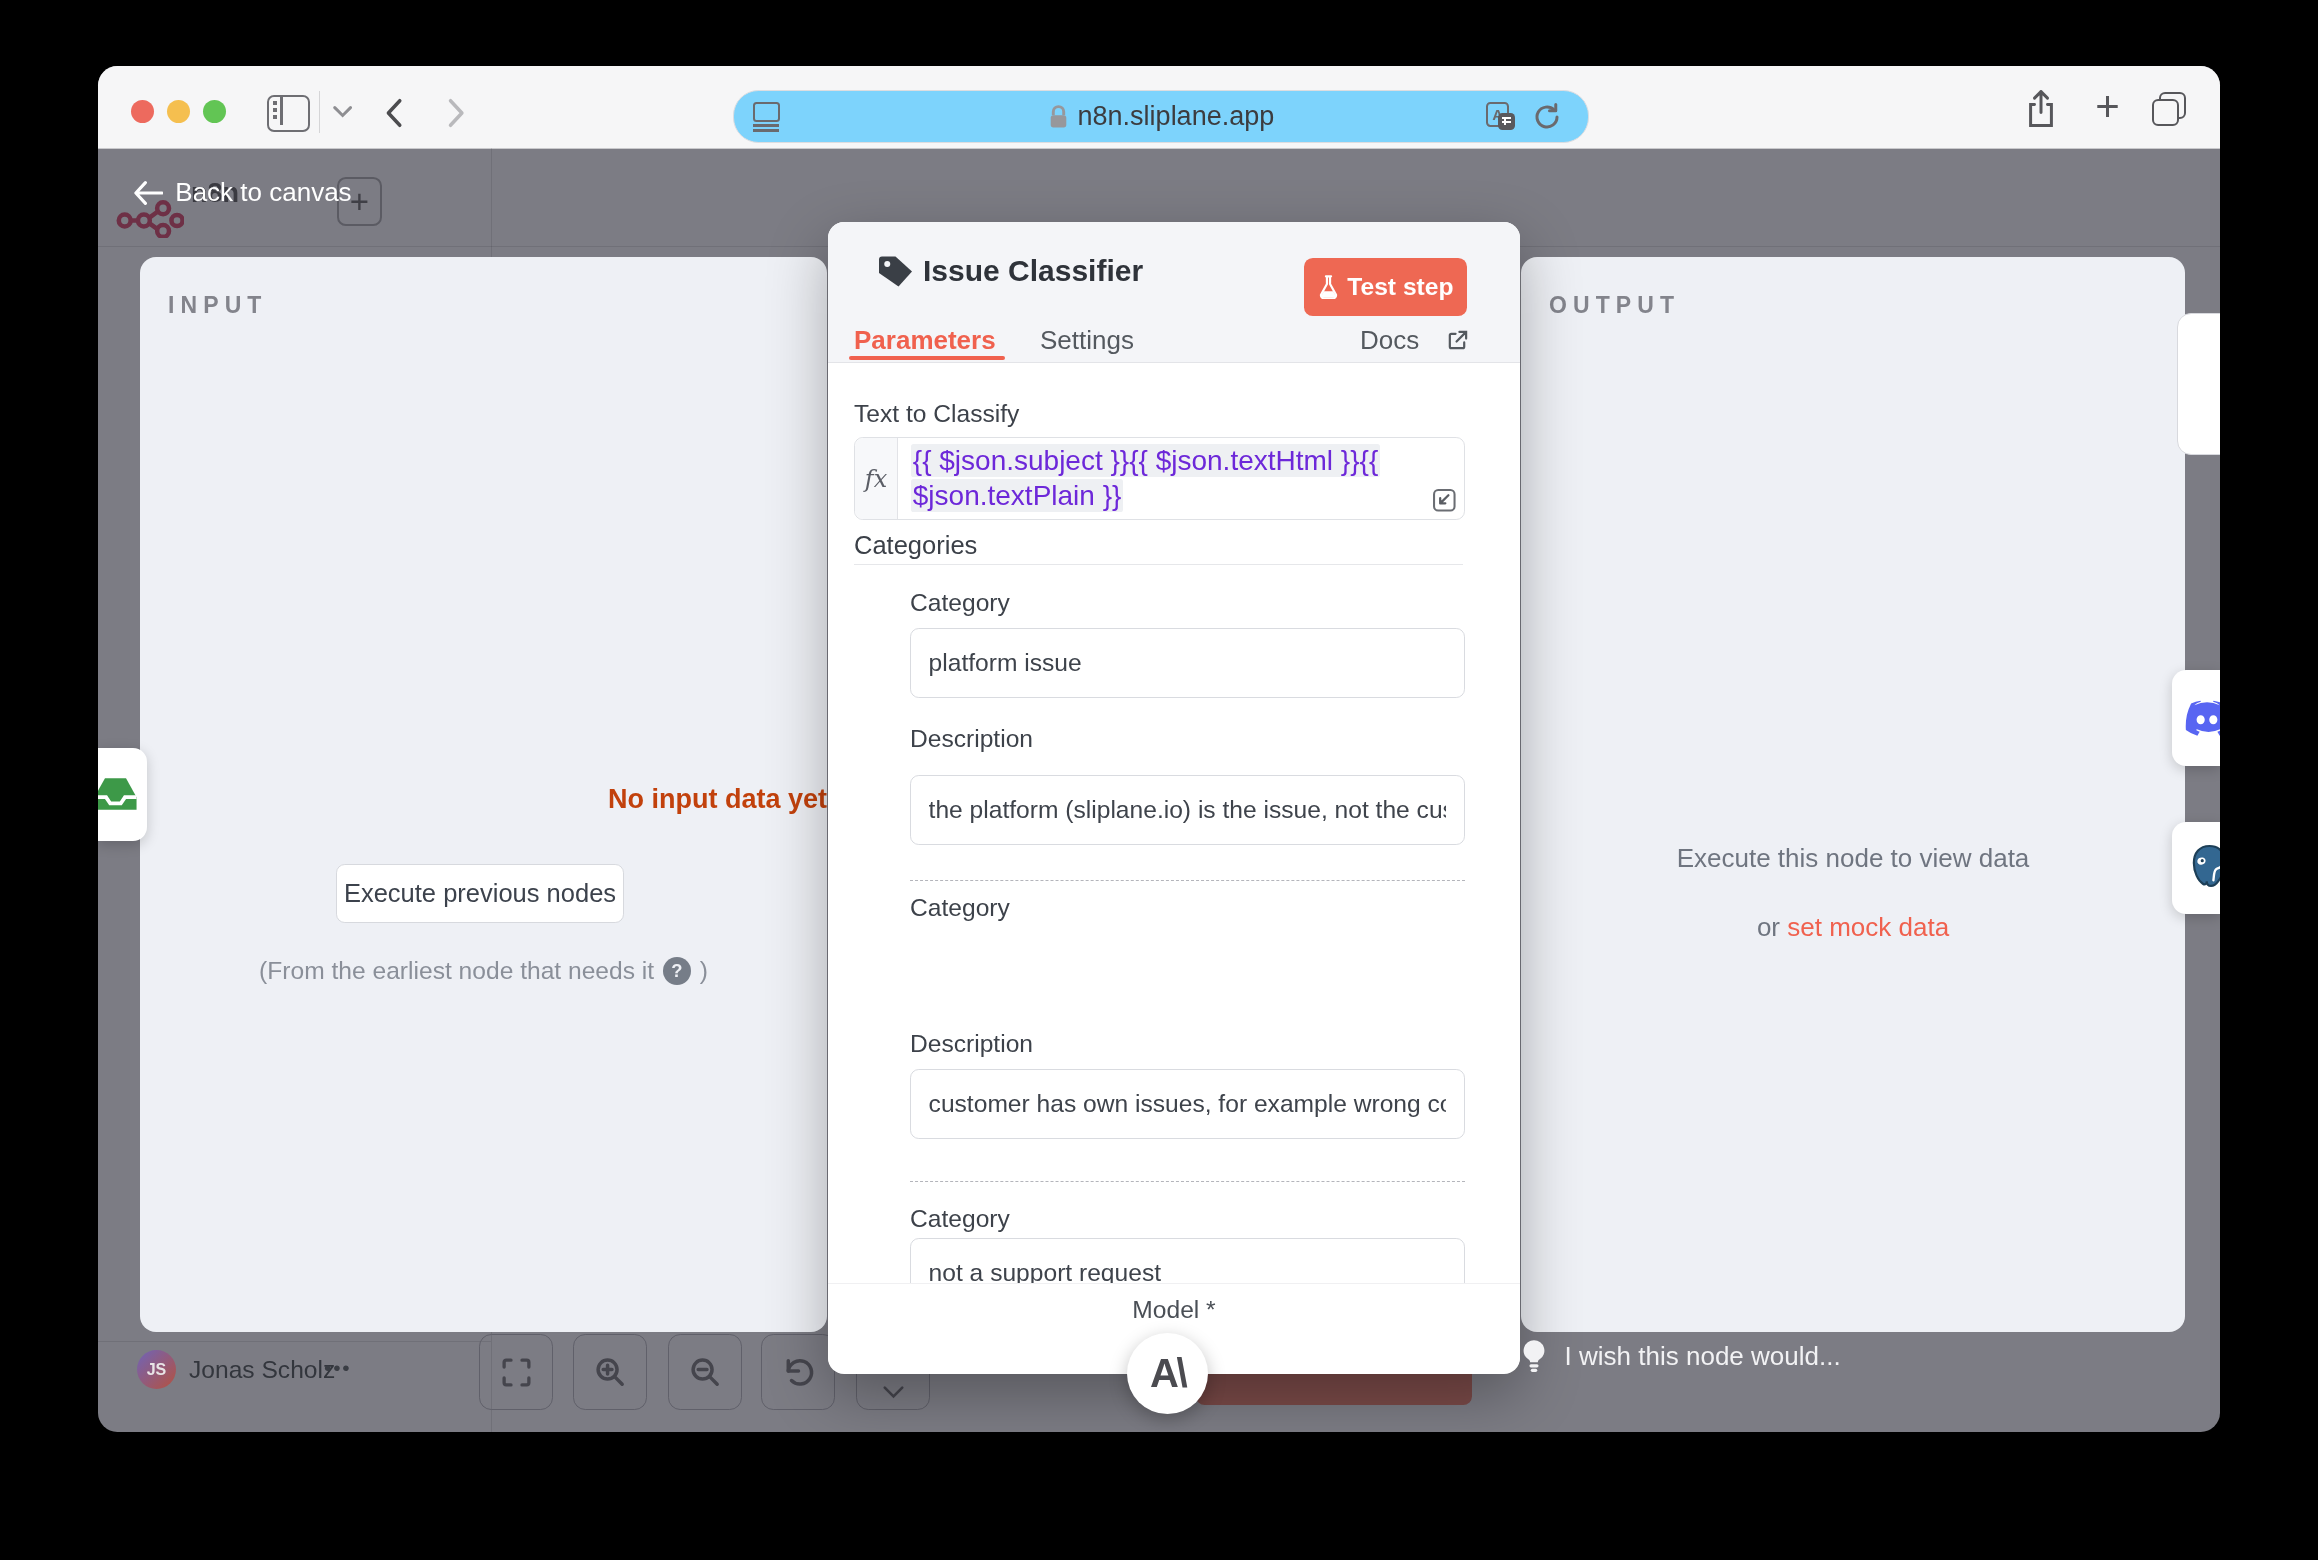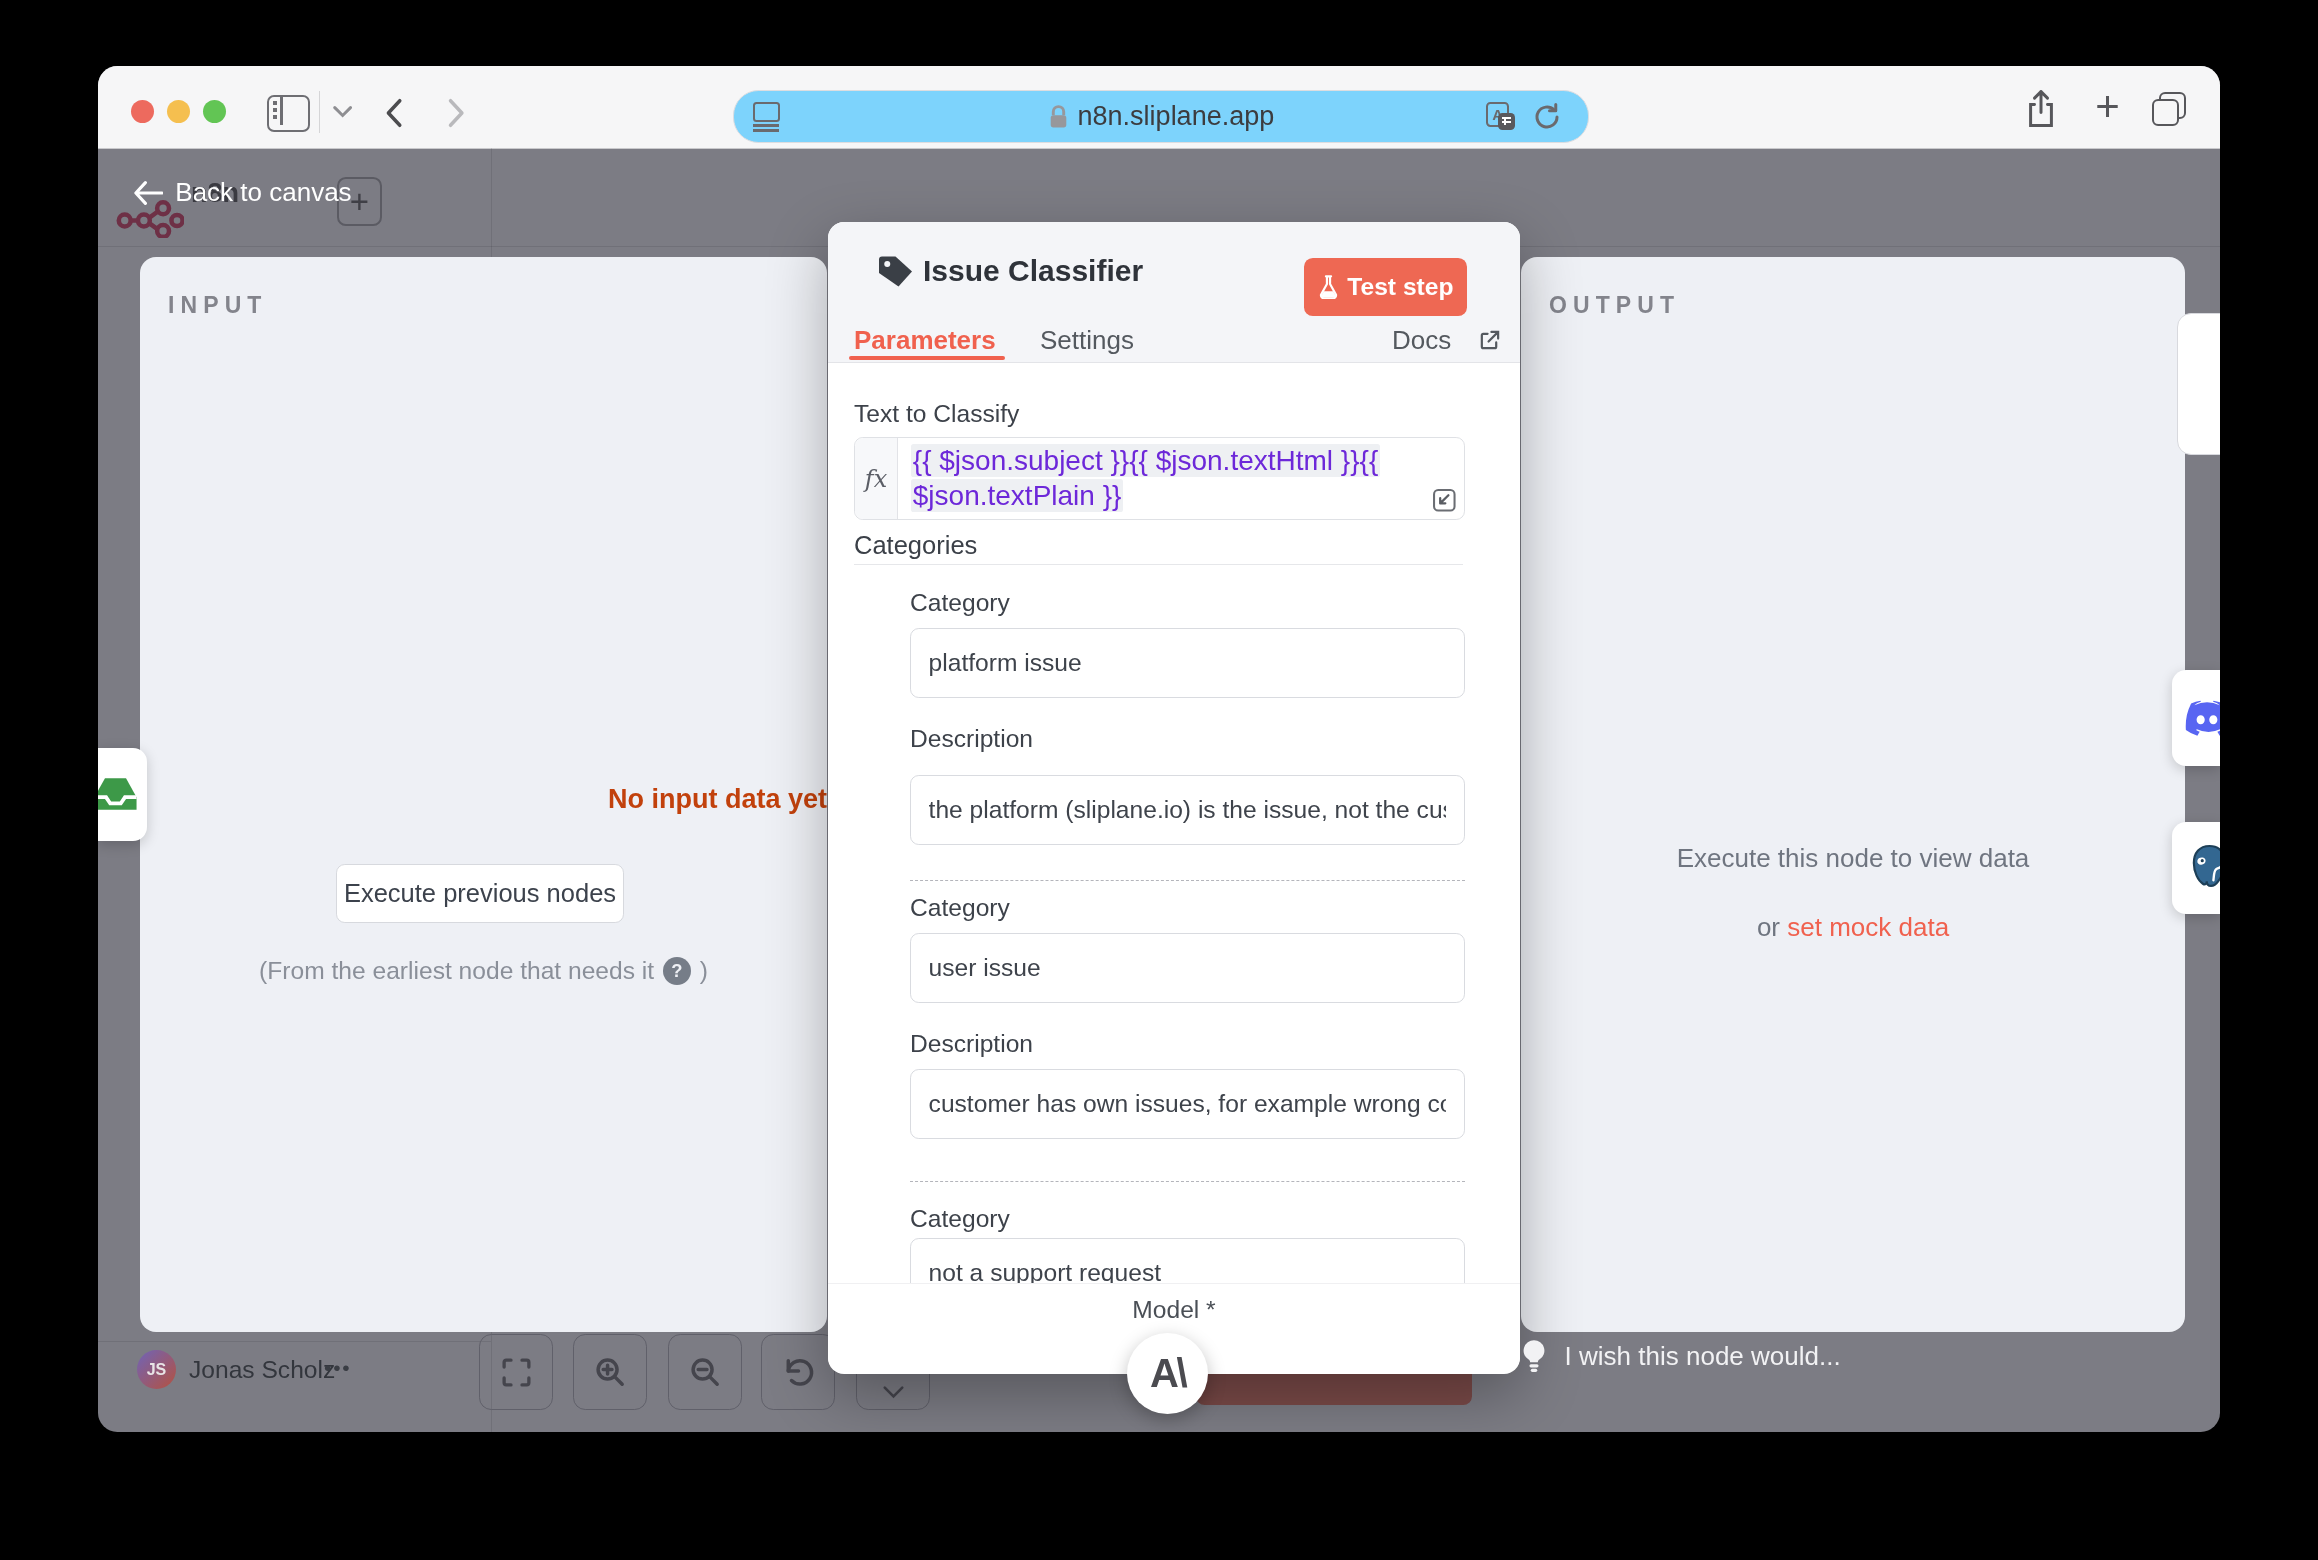--- a/index.html
+++ b/index.html
@@ -240,21 +240,21 @@
       <button id="teststep">
         <svg width="21" height="24.6" viewBox="0 0 16 19">
               <path d="M6 1h4M6.8 1v6l-4.6 8.2A2.4 2.4 0 0 0 4.3 18h7.4a2.4 2.4 0 0 0 2.1-2.8L9.2 7V1" fill="none" stroke="#fff" stroke-width="1.7" stroke-linecap="round" stroke-linejoin="round"></path>
               <path d="M4.4 12.5h7.2l1.6 3a1.3 1.3 0 0 1-1.2 1.8H4a1.3 1.3 0 0 1-1.2-1.8z" fill="#fff"></path>
             </svg>
         <span>Test step</span>
       </button>
       <button class="tab" style="left:26px;color:#f0614e;font-weight:600;">Parameters</button>
       <div class="abs" style="left:21px;top:134px;width:156px;height:4.4px;background:#f0614e;border-radius:2.6px;"></div>
       <button class="tab" style="left:212px;">Settings</button>
-      <div class="abs" style="left:564px;top:103px;display:flex;align-items:center;gap:27px;cursor:pointer;">
+      <div class="abs" style="left:532px;top:103px;display:flex;align-items:center;gap:27px;cursor:pointer;">
         <span style="font-size:26px;color:#54595f;">Docs</span>
         <svg width="23" height="23" viewBox="0 0 24 24">
               <path d="M10 5H5.5A1.5 1.5 0 0 0 4 6.5v12A1.5 1.5 0 0 0 5.5 20h12a1.5 1.5 0 0 0 1.5-1.5V14M14 3h7v7M20.5 3.5L11 13" fill="none" stroke="#54595f" stroke-width="2.3" stroke-linecap="round"></path>
             </svg>
       </div>
     </div>
 
     <div class="abs" style="left:0;top:140px;width:692px;height:921px;overflow:hidden;">
       <div class="flabel" style="left:26px;top:37px;">Text to Classify</div>
 
@@ -273,21 +273,20 @@
       <div class="flabel" style="left:26px;top:168px;font-size:25.5px;color:#3b4048;">Categories</div>
       <div class="abs" style="left:26px;top:202px;width:609px;height:0.9px;background:#e6e7ea;"></div>
 
       <div class="flabel" style="left:82px;top:226px;">Category</div>
       <input class="ninput" style="left: 82px; top: 266px;" readonly="" value="platform issue">
       <div class="flabel" style="left:82px;top:362px;">Description</div>
       <input class="ninput" style="left: 82px; top: 413px;" readonly="" value="the platform (sliplane.io) is the issue, not the customer">
       <div class="dashed" style="top:518px;"></div>
 
       <div class="flabel" style="left:82px;top:531px;">Category</div>
-      <input class="ninput" style="left: 82px; top: 571px;" readonly="" value="user issue">
       <div class="flabel" style="left:82px;top:667px;">Description</div>
       <input class="ninput" style="left: 82px; top: 707px;" readonly="" value="customer has own issues, for example wrong configur">
       <div class="dashed" style="top:819px;"></div>
 
       <div class="flabel" style="left:82px;top:842px;">Category</div>
       <input class="ninput" style="left: 82px; top: 876px;" readonly="" value="not a support request">
     </div>
 
     <div class="abs" style="left:0;top:1061px;width:692px;height:90px;border-top:0.9px solid #f0f0f2;border-radius:0 0 16px 16px;background:#fff;">
       <div class="abs" style="left:0;top:12.3px;width:692px;text-align:center;font-size:24.6px;color:#4a4f56;">Model *</div>

